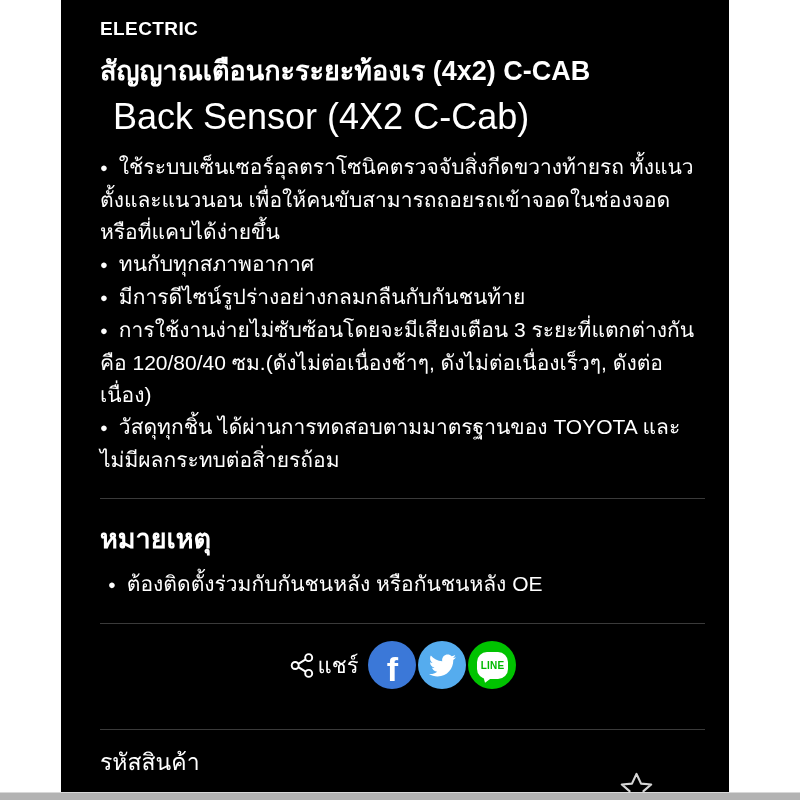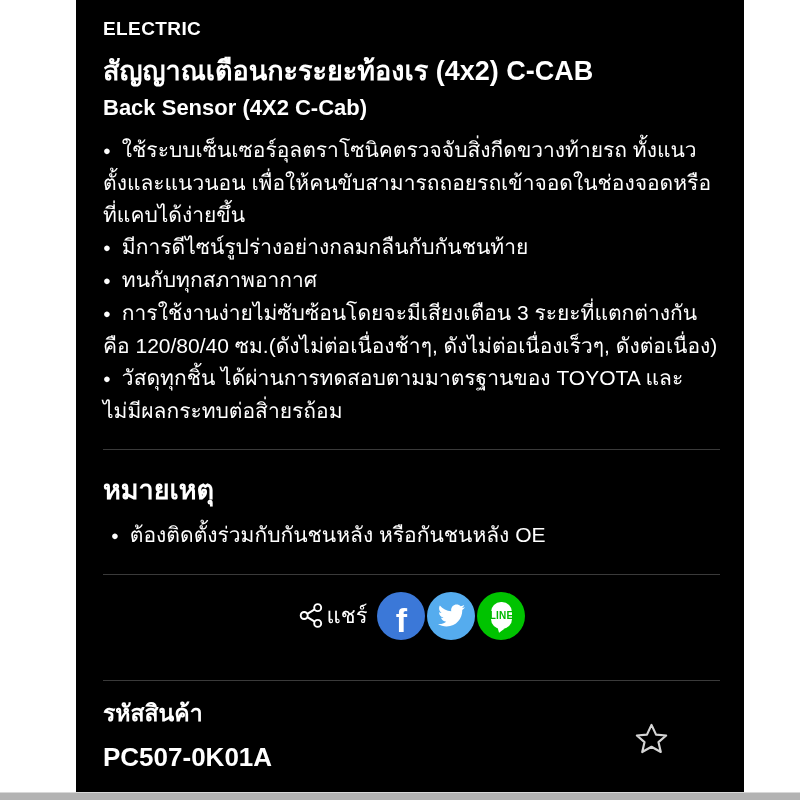--- a/index.html
+++ b/index.html
@@ -1,49 +1,49 @@
 <!DOCTYPE html>
 <html><head>
 <meta charset="utf-8">
 <style>
   html,body{margin:0;padding:0;}
   body{
     width:800px;height:800px;position:relative;background:#ffffff;
     font-family:"Liberation Sans", sans-serif;overflow:hidden;
   }
   .panel{
-    position:absolute;left:76px;top:0;width:668px;height:794px;
+    position:absolute;left:61px;top:0;width:668px;height:794px;
     background:#000000;color:#ffffff;box-sizing:border-box;
-    padding:18px 24px 0 27px;overflow:hidden;
+    padding:18px 24px 0 39px;overflow:hidden;
   }
   .category{font-size:19px;font-weight:bold;letter-spacing:.4px;}
   .title-th{font-size:27px;font-weight:bold;margin:14px 0 0;line-height:1.3;}
-  .title-en{font-size:22px;font-weight:bold;margin:5px 0 0;line-height:1.25;}
+  .title-en{font-size:36px;font-weight:normal;margin:5px 13px 0;line-height:1.25;}
   .feature-list{margin-top:12px;}
   .bullet-item{margin:0;font-size:21px;line-height:32px;color:#fff;}
   .dot{font-size:13px;margin-right:11px;vertical-align:2px;}
   .divider{border:none;border-top:1px solid #3a3a3a;margin:22px 0 0;}
   .note-heading{font-size:27px;font-weight:bold;margin:18px 0 0;}
   .note-list{margin-top:8px;margin-left:8px;}
   .share-row{display:flex;align-items:center;justify-content:center;gap:2px;padding:17px 0 18px;}
   .share-glyph{display:inline-flex;}
   .share-glyph svg{width:27px;height:27px;}
   .share-label{font-size:22px;margin-right:8px;}
   .share-btn{width:48px;height:48px;border-radius:50%;border:none;padding:0;cursor:pointer;
     display:flex;align-items:center;justify-content:center;}
   .fb-f{color:#fff;font-size:34px;font-weight:bold;transform:translateY(4px);line-height:1;}
   .tw-svg{width:27px;height:27px;fill:#ffffff;}
-  .line-bubble{background:#ffffff;width:21px;height:27px;border-radius:10px;position:relative;
+  .line-bubble{background:#ffffff;width:31px;height:27px;border-radius:10px;position:relative;
     display:flex;align-items:center;justify-content:center;}
   .line-bubble:after{content:"";position:absolute;left:5px;bottom:-4px;width:0;height:0;
     border-left:4px solid transparent;border-right:4px solid transparent;border-top:6px solid #ffffff;
     transform:rotate(18deg);}
   .line-text{font-size:10px;font-weight:bold;letter-spacing:.2px;}
   .product-info{position:relative;padding-top:14px;}
-  .code-heading{font-size:23px;font-weight:bold;}
+  .code-heading{font-size:23px;font-weight:normal;}
   .code{font-size:26px;font-weight:bold;margin-top:11px;}
   .wishlist{position:absolute;right:26px;top:40px;width:86px;text-align:center;
     background:none;border:none;padding:0;cursor:pointer;}
   .wishlist svg{width:37px;height:37px;}
   .bottom-bar{position:absolute;left:0;bottom:0;width:800px;height:7px;background:#b3b3b3;
     border-top:1px solid #d8d8d8;box-sizing:content-box;}
 </style>
 </head>
 <body>
 
@@ -51,23 +51,23 @@
 
   <div class="category">ELECTRIC</div>
   <h1 class="title-th">สัญญาณเตือนกะระยะท้องเร (4x2) C-CAB</h1>
   <h2 class="title-en">Back Sensor (4X2 C-Cab)</h2>
 
   <div class="feature-list">
 
       <p class="bullet-item"><span class="dot">●</span><span>ใช้ระบบเซ็นเซอร์อุลตราโซนิคตรวจจับสิ่งกีดขวางท้ายรถ ทั้งแนวตั้งและแนวนอน เพื่อให้คนขับสามารถถอยรถเข้าจอดในช่องจอดหรือที่แคบได้ง่ายขึ้น</span></p>
 
 
+      <p class="bullet-item"><span class="dot">●</span><span>ทนกับทุกสภาพอากาศ</span></p>
+
       <p class="bullet-item"><span class="dot">●</span><span>มีการดีไซน์รูปร่างอย่างกลมกลืนกับกันชนท้าย</span></p>
-
-      <p class="bullet-item"><span class="dot">●</span><span>ทนกับทุกสภาพอากาศ</span></p>
 
       <p class="bullet-item"><span class="dot">●</span><span>การใช้งานง่ายไม่ซับซ้อนโดยจะมีเสียงเตือน 3 ระยะที่แตกต่างกัน คือ 120/80/40 ซม.(ดังไม่ต่อเนื่องช้าๆ, ดังไม่ต่อเนื่องเร็วๆ, ดังต่อเนื่อง)</span></p>
 
       <p class="bullet-item"><span class="dot">●</span><span>วัสดุทุกชิ้น ได้ผ่านการทดสอบตามมาตรฐานของ TOYOTA และไม่มีผลกระทบต่อสิ่ายรถ้อม</span></p>
     </div>
 
   <hr class="divider">
 
   <h3 class="note-heading">หมายเหตุ</h3>
   <div class="feature-list note-list">

